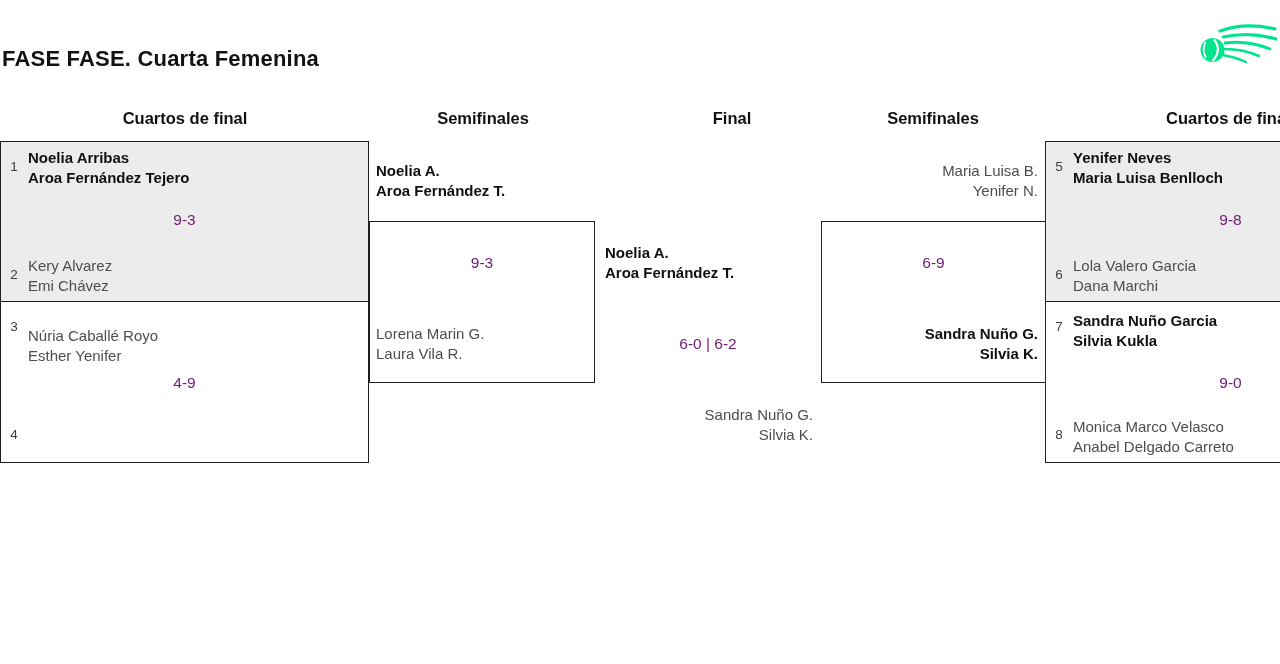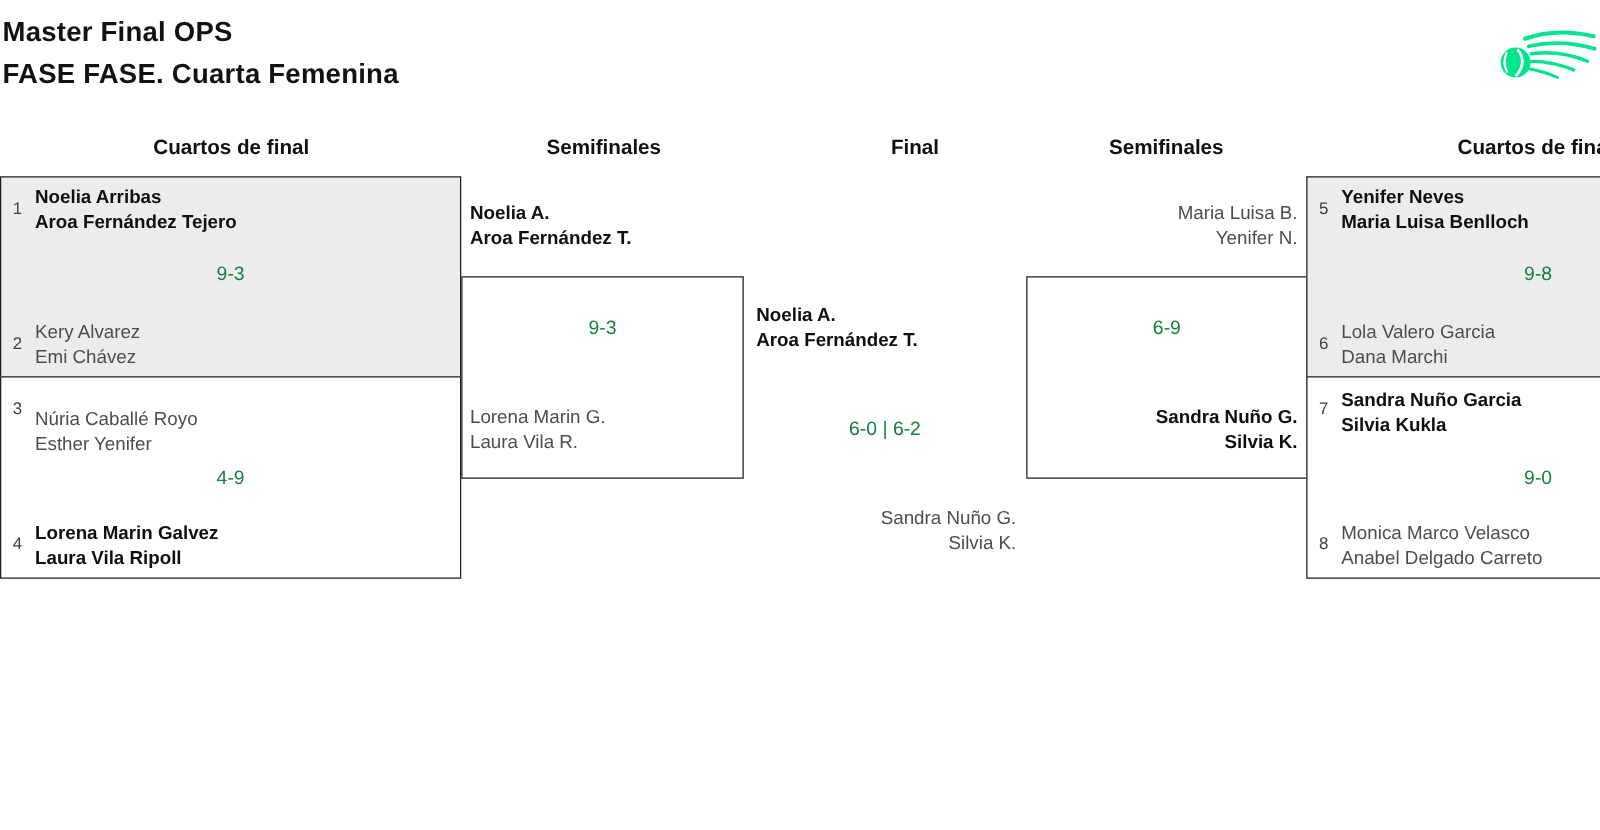--- a/index.html
+++ b/index.html
@@ -44,39 +44,38 @@
     font-size: 15px;
     line-height: 19.5px;
     color: #4d4d4d;
     white-space: nowrap;
   }
   .team.winner { font-weight: 700; color: #101010; }
   .team.right { text-align: right; }
   .score {
     position: absolute;
     font-size: 15.5px;
-    color: #15803d;
+    color: #701a75;
     text-align: center;
     white-space: nowrap;
   }
   .seed {
     position: absolute;
     width: 20px;
     text-align: center;
     font-size: 13.5px;
     color: #3f3f3f;
   }
   .logo { position: absolute; left: 1199px; top: 21px; }
 </style>
 </head>
 <body>
 
 <div class="page">
 
-  <div class="title" style="top:9px;">Master Final OPS</div>
   <div class="title" style="top:42px;">FASE FASE. Cuarta Femenina</div>
 
   <svg class="logo" width="78" height="46" viewBox="0 0 78 46">
     <g fill="none" stroke-linecap="round" stroke="#00E58C">
       <path d="M21 10 Q46 1 76 8" stroke-width="3.2"></path>
       <path d="M24 16 Q50 10 77 18" stroke-width="3"></path>
       <path d="M26 22 Q49 19 71 28" stroke-width="2.8"></path>
       <path d="M26 28 Q44 28 60 35" stroke-width="2.6"></path>
       <path d="M24 34 Q36 36 47 41" stroke-width="2.4"></path>
     </g>
@@ -110,24 +109,20 @@
     <div>Emi Chávez</div>
   </div>
 
   <div class="seed" style="left:4px; top:319px;">3</div>
   <div class="team" style="left:28px; top:326px;">
     <div>Núria Caballé Royo</div>
     <div>Esther Yenifer</div>
   </div>
   <div class="score" style="left:0; width:369px; top:374px;">4-9</div>
   <div class="seed" style="left:4px; top:427px;">4</div>
-  <div class="team winner" style="left:28px; top:417px;">
-    <div>Lorena Marin Galvez</div>
-    <div>Laura Vila Ripoll</div>
-  </div>
 
   <div class="team winner" style="left:376px; top:161px;">
     <div>Noelia A.</div>
     <div>Aroa Fernández T.</div>
   </div>
   <div class="score" style="left:369px; width:226px; top:254px;">9-3</div>
   <div class="team" style="left:376px; top:324px;">
     <div>Lorena Marin G.</div>
     <div>Laura Vila R.</div>
   </div>

